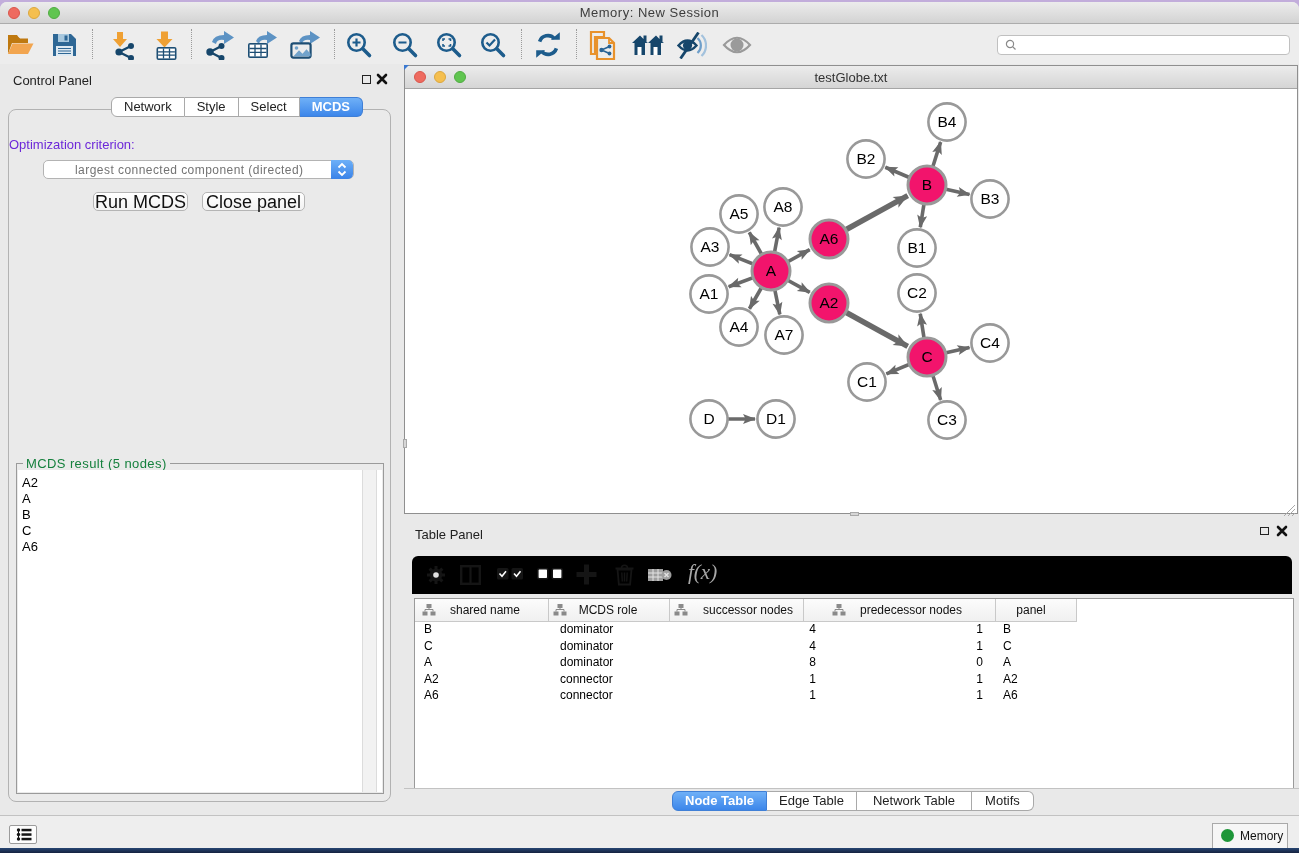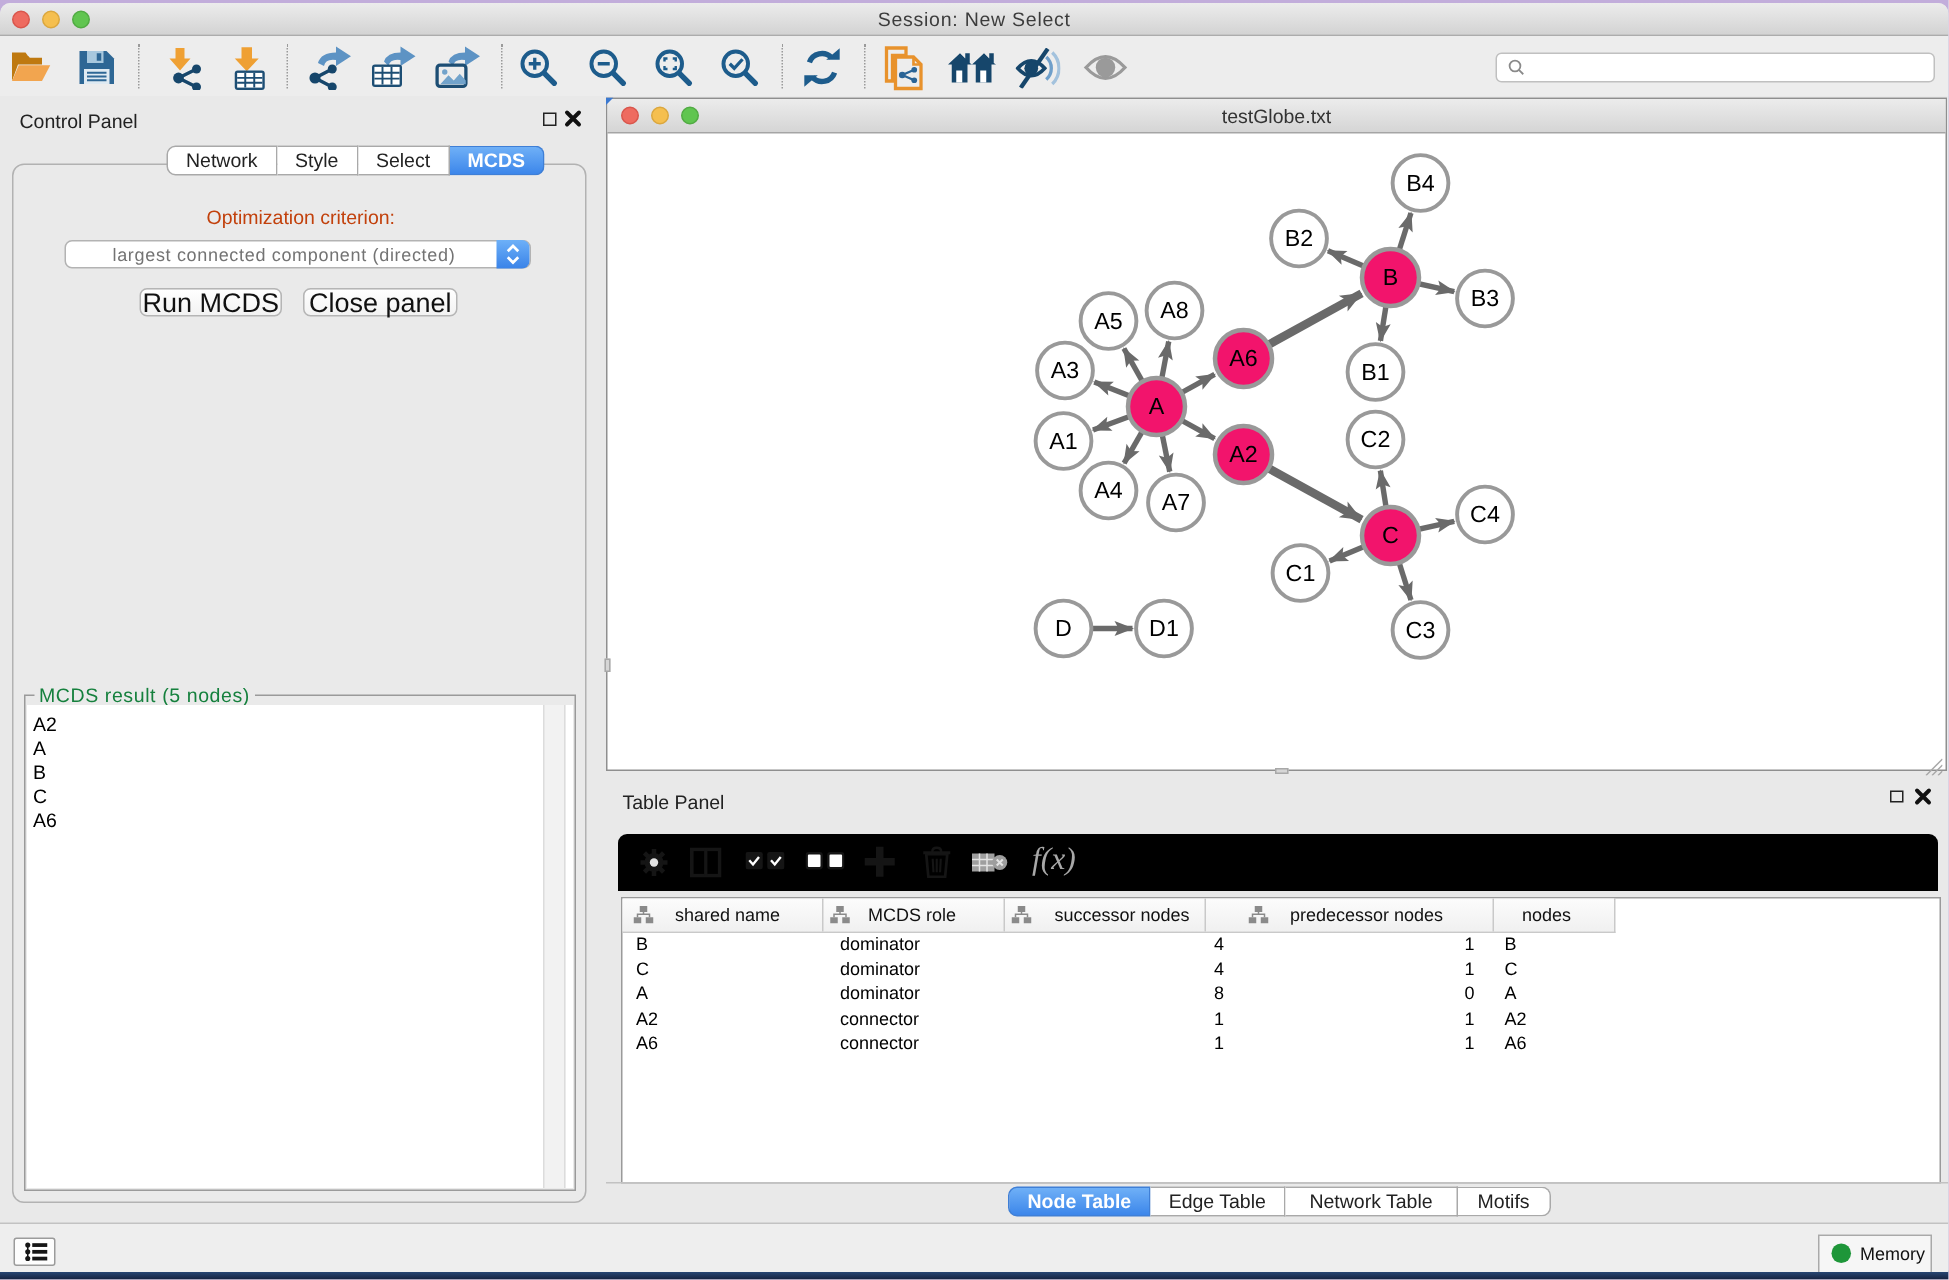--- a/index.html
+++ b/index.html
@@ -32,21 +32,21 @@
 .sqicon{position:absolute;width:7px;height:6.5px;border:1.5px solid #222;background:transparent;}
 #cpbox{left:8px;top:45px;width:381px;height:691px;background:#eaeaea;
   border:1px solid #b2b2b2;border-radius:8px;}
 .tabrow{position:absolute;display:flex;height:20px;white-space:nowrap;}
 .tab{height:18px;line-height:18px;font-size:13px;color:#222;text-align:center;
   background:#fff;border:1px solid #a9a9a9;border-left:none;padding:0 12px;}
 .tab.first{border-left:1px solid #a9a9a9;border-radius:6px 0 0 6px;}
 .tab.last{border-radius:0 6px 6px 0;}
 .tab.sel{background:linear-gradient(#6fb0f7,#3c86ea);color:#fff;border-color:#3f7fd6;font-weight:bold;}
 #cptabs{left:78px;top:33px;padding-left:33px;}
-#optlabel{left:9px;top:73px;width:383px;text-align:center;font-size:13px;color:#c2410c;}
+#optlabel{left:9px;top:73px;width:383px;text-align:left;font-size:13px;color:#6d28d9;}
 #combo{left:43px;top:96px;width:311px;height:19px;background:#fff;
   border:1px solid #b3b3b3;border-radius:5px;box-sizing:border-box;}
 #combo .txt{position:absolute;left:31px;top:2px;font-size:12px;color:#737373;letter-spacing:0.45px;}
 #combo .spin{position:absolute;right:0;top:-1px;width:22px;height:19px;
   border-radius:0 5px 5px 0;background:linear-gradient(#6db0f8,#3a83e8);}
 .btn{position:absolute;height:19px;line-height:18px;background:linear-gradient(#ffffff,#f2f2f2);
   border:1px solid #b5b5b5;border-radius:5px;font-size:18px;color:#111;
   text-align:center;box-sizing:border-box;}
 #btnrun{left:93px;top:128px;width:95px;}
 #btnclose{left:202px;top:128px;width:103px;}
@@ -91,21 +91,21 @@
   border:1px solid #9b9b9b;border-radius:2px;}
 </style>
 </head>
 <body>
 <div id="deskbottom" class="abs"></div>
 <div id="win" class="abs">
   <div id="titlebar" class="abs">
     <div class="tl t1"></div>
       <div class="tl t2"></div>
       <div class="tl t3"></div>
-    <div id="wintitle" class="abs">Session: New Select</div>
+    <div id="wintitle" class="abs">Memory: New Session</div>
   </div>
   <div id="toolbar" class="abs">
     <div class="tsep" style="left:92px"></div>
     <div class="tsep" style="left:191px"></div>
     <div class="tsep" style="left:334px"></div>
     <div class="tsep" style="left:521px"></div>
     <div class="tsep" style="left:576px"></div>
     <div id="toolicons">
 <svg class="ticon" style="left:6px;top:8px" width="30" height="26" viewBox="0 0 30 26">
   <path d="M2,3 h9 l2.5,3.5 h8.5 v4 h-20 z" fill="#bf7910"></path>
@@ -449,21 +449,21 @@
                 <rect x="4.5" y="1" width="5" height="4"></rect>
                 <rect x="0.5" y="8.5" width="5" height="4"></rect>
                 <rect x="8.5" y="8.5" width="5" height="4"></rect>
                 <path d="M7,5 L7,6.5 M3,8.5 L3,6.5 L11,6.5 L11,8.5" stroke="#8a8a8a" fill="none" stroke-width="1"></path>
               </g>
             </svg>
           <div class="hlabel" style="left:70px">shared name</div>
           <div class="hlabel" style="left:193px">MCDS role</div>
           <div class="hlabel" style="left:333px">successor nodes</div>
           <div class="hlabel" style="left:496px">predecessor nodes</div>
-          <div class="hlabel" style="left:616px">nodes</div>
+          <div class="hlabel" style="left:616px">panel</div>
         </div>
         <div id="tbody">
             <div class="cell" style="left:9px;top:22px">B</div>
             <div class="cell" style="left:145px;top:22px">dominator</div>
             <div class="cell num" style="left:323px;top:22px;width:78px">4</div>
             <div class="cell num" style="left:490px;top:22px;width:78px">1</div>
             <div class="cell" style="left:588px;top:22px">B</div>
             <div class="cell" style="left:9px;top:38.5px">C</div>
             <div class="cell" style="left:145px;top:38.5px">dominator</div>
             <div class="cell num" style="left:323px;top:38.5px;width:78px">4</div>

